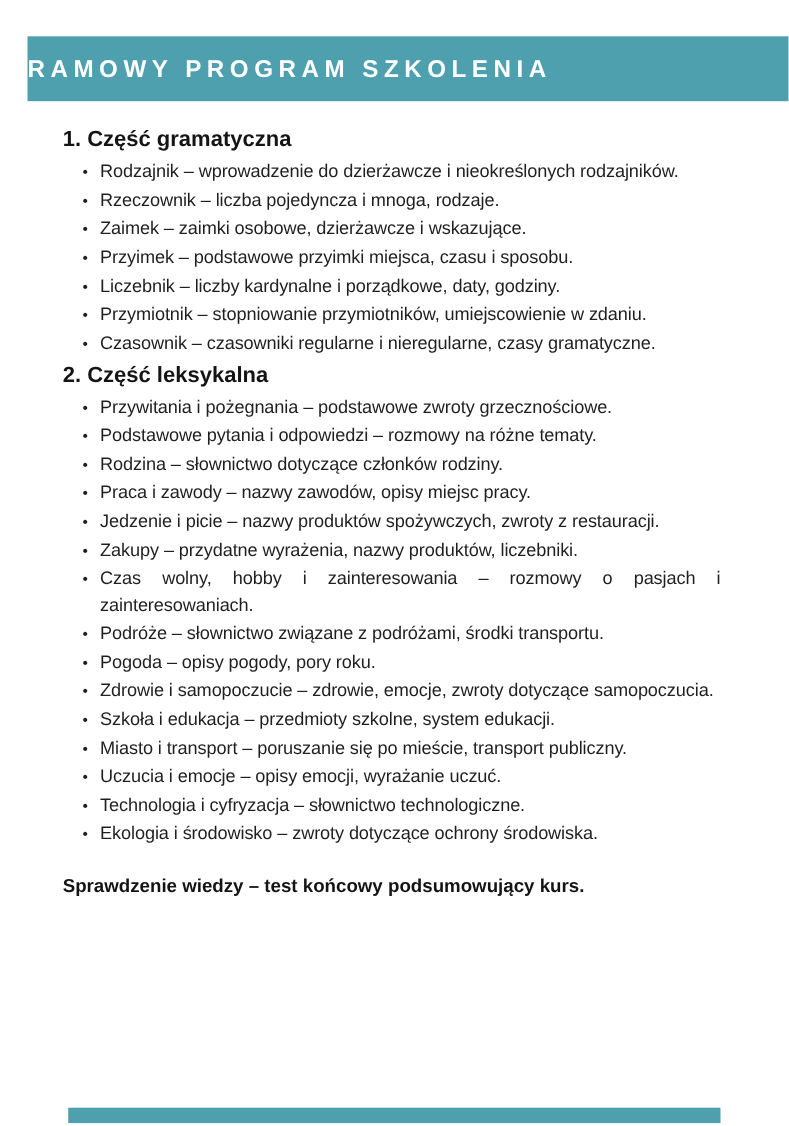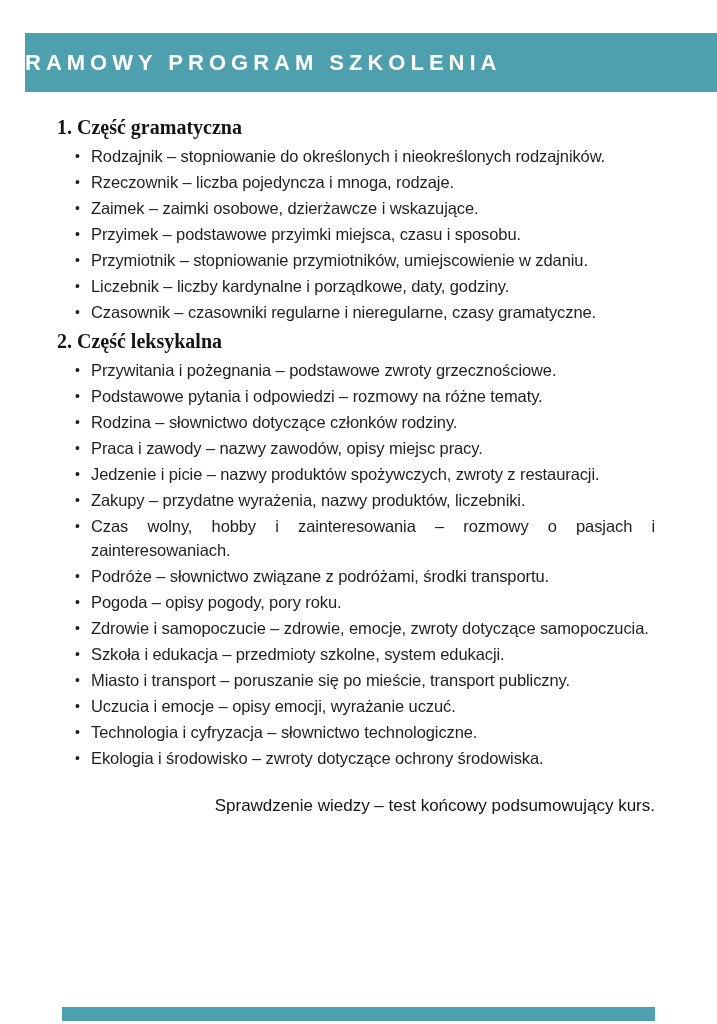--- a/index.html
+++ b/index.html
@@ -40,21 +40,20 @@
     left: 57px;
     width: 598px;
   }
   .section-heading {
     margin: 0;
     padding: 0;
     font-size: 20px;
     font-weight: 700;
     line-height: 26px;
     color: #141414;
-    font-family: Liberation Serif, serif;
   }
   .section-heading.first {
     margin-top: 10px;
   }
   .section-heading.second {
     margin-top: 4px;
   }
   ul.bullet-list {
     list-style: none;
     margin: 4px 0 0 18px;
@@ -74,24 +73,23 @@
     position: absolute;
     left: 0;
     top: 0;
     font-size: 14px;
     line-height: 24px;
     color: #1f1f1f;
   }
   .footer-note {
     margin: 24px 0 0 0;
     font-size: 17px;
-    font-weight: 400;
+    font-weight: 700;
     line-height: 24px;
     color: #141414;
-    text-align: right;
   }
   .bottom-band {
     position: absolute;
     left: 62px;
     bottom: 3px;
     width: 593px;
     height: 14px;
     background: #4fa0ae;
   }
 </style>
@@ -101,26 +99,26 @@
 <div class="page">
 
   <div class="header-band">
     <span class="header-title">RAMOWY PROGRAM SZKOLENIA</span>
   </div>
 
   <div class="content">
 
     <h2 class="section-heading first">1. Część gramatyczna</h2>
     <ul class="bullet-list">
-      <li>Rodzajnik – stopniowanie do określonych i nieokreślonych rodzajników.</li>
+      <li>Rodzajnik – wprowadzenie do dzierżawcze i nieokreślonych rodzajników.</li>
       <li>Rzeczownik – liczba pojedyncza i mnoga, rodzaje.</li>
       <li>Zaimek – zaimki osobowe, dzierżawcze i wskazujące.</li>
       <li>Przyimek – podstawowe przyimki miejsca, czasu i sposobu.</li>
+      <li>Liczebnik – liczby kardynalne i porządkowe, daty, godziny.</li>
       <li>Przymiotnik – stopniowanie przymiotników, umiejscowienie w zdaniu.</li>
-      <li>Liczebnik – liczby kardynalne i porządkowe, daty, godziny.</li>
       <li>Czasownik – czasowniki regularne i nieregularne, czasy gramatyczne.</li>
     </ul>
 
     <h2 class="section-heading second">2. Część leksykalna</h2>
     <ul class="bullet-list">
       <li>Przywitania i pożegnania – podstawowe zwroty grzecznościowe.</li>
       <li>Podstawowe pytania i odpowiedzi – rozmowy na różne tematy.</li>
       <li>Rodzina – słownictwo dotyczące członków rodziny.</li>
       <li>Praca i zawody – nazwy zawodów, opisy miejsc pracy.</li>
       <li>Jedzenie i picie – nazwy produktów spożywczych, zwroty z restauracji.</li>

